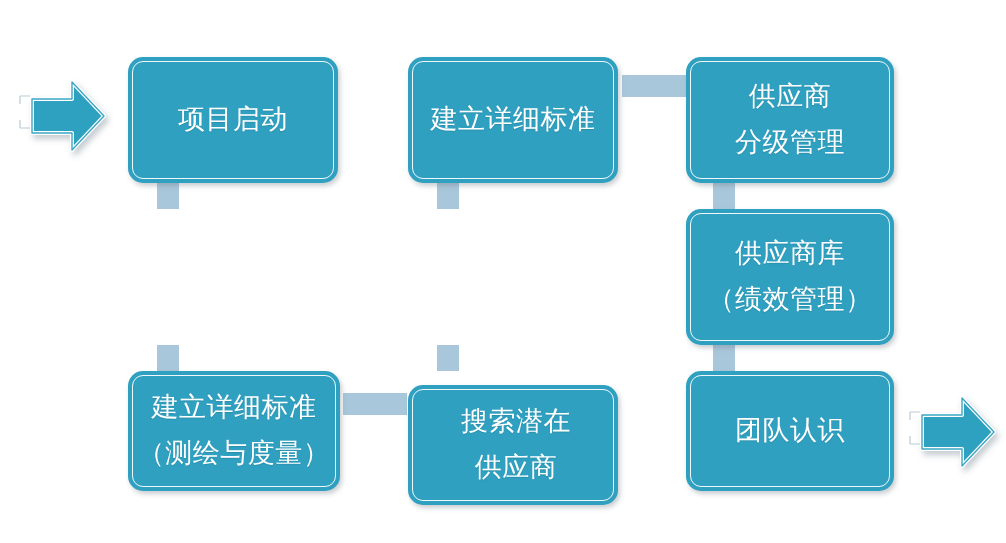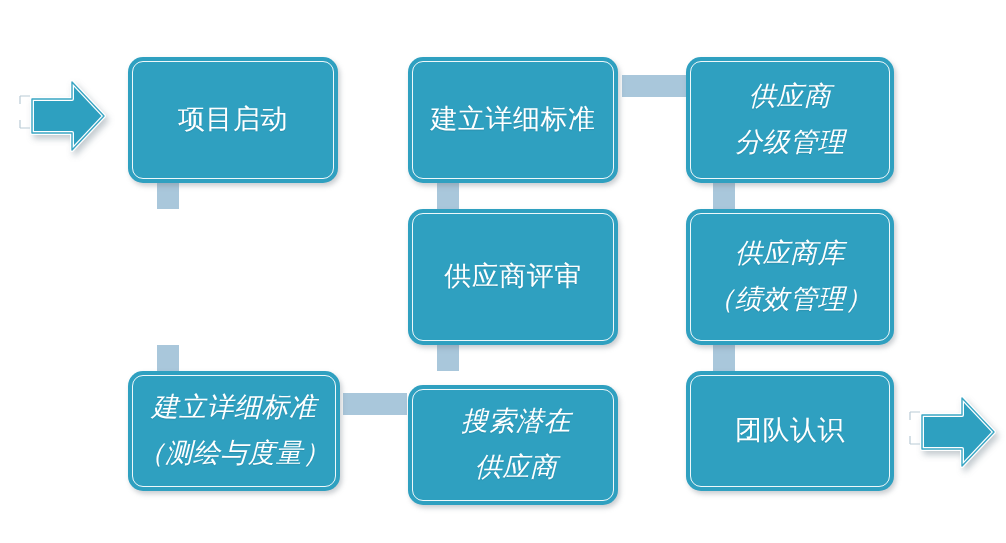--- a/index.html
+++ b/index.html
@@ -49,21 +49,20 @@
     color: #ffffff;
     font-size: 27px;
     line-height: 1.62;
     letter-spacing: 0.5px;
     text-align: center;
     white-space: pre-line;
     text-shadow: 0 1px 1px rgba(0, 0, 0, 0.10);
   }
   .node-label.two-line {
     line-height: 1.70;
-    font-style: italic;
   }
 
   
   .connector {
     position: absolute;
     background: #a9c7db;
   }
 
   
   .big-arrow {
@@ -124,23 +123,20 @@
 
   <div class="node" style="left:128px; top:371px; width:212px; height:120px;">
     <span class="node-label two-line">建立详细标准
 （测绘与度量）</span>
   </div>
 
   <div class="node" style="left:408px; top:57px; width:210px; height:126px;">
     <span class="node-label">建立详细标准</span>
   </div>
 
-  <div class="node" style="left:408px; top:209px; width:210px; height:136px;">
-    <span class="node-label">供应商评审</span>
-  </div>
 
   <div class="node" style="left:408px; top:385px; width:210px; height:120px;padding-left:6px;">
     <span class="node-label two-line">搜索潜在
 供应商</span>
   </div>
 
   <div class="node" style="left:686px; top:57px; width:208px; height:126px;">
     <span class="node-label two-line">供应商
 分级管理</span>
   </div>

